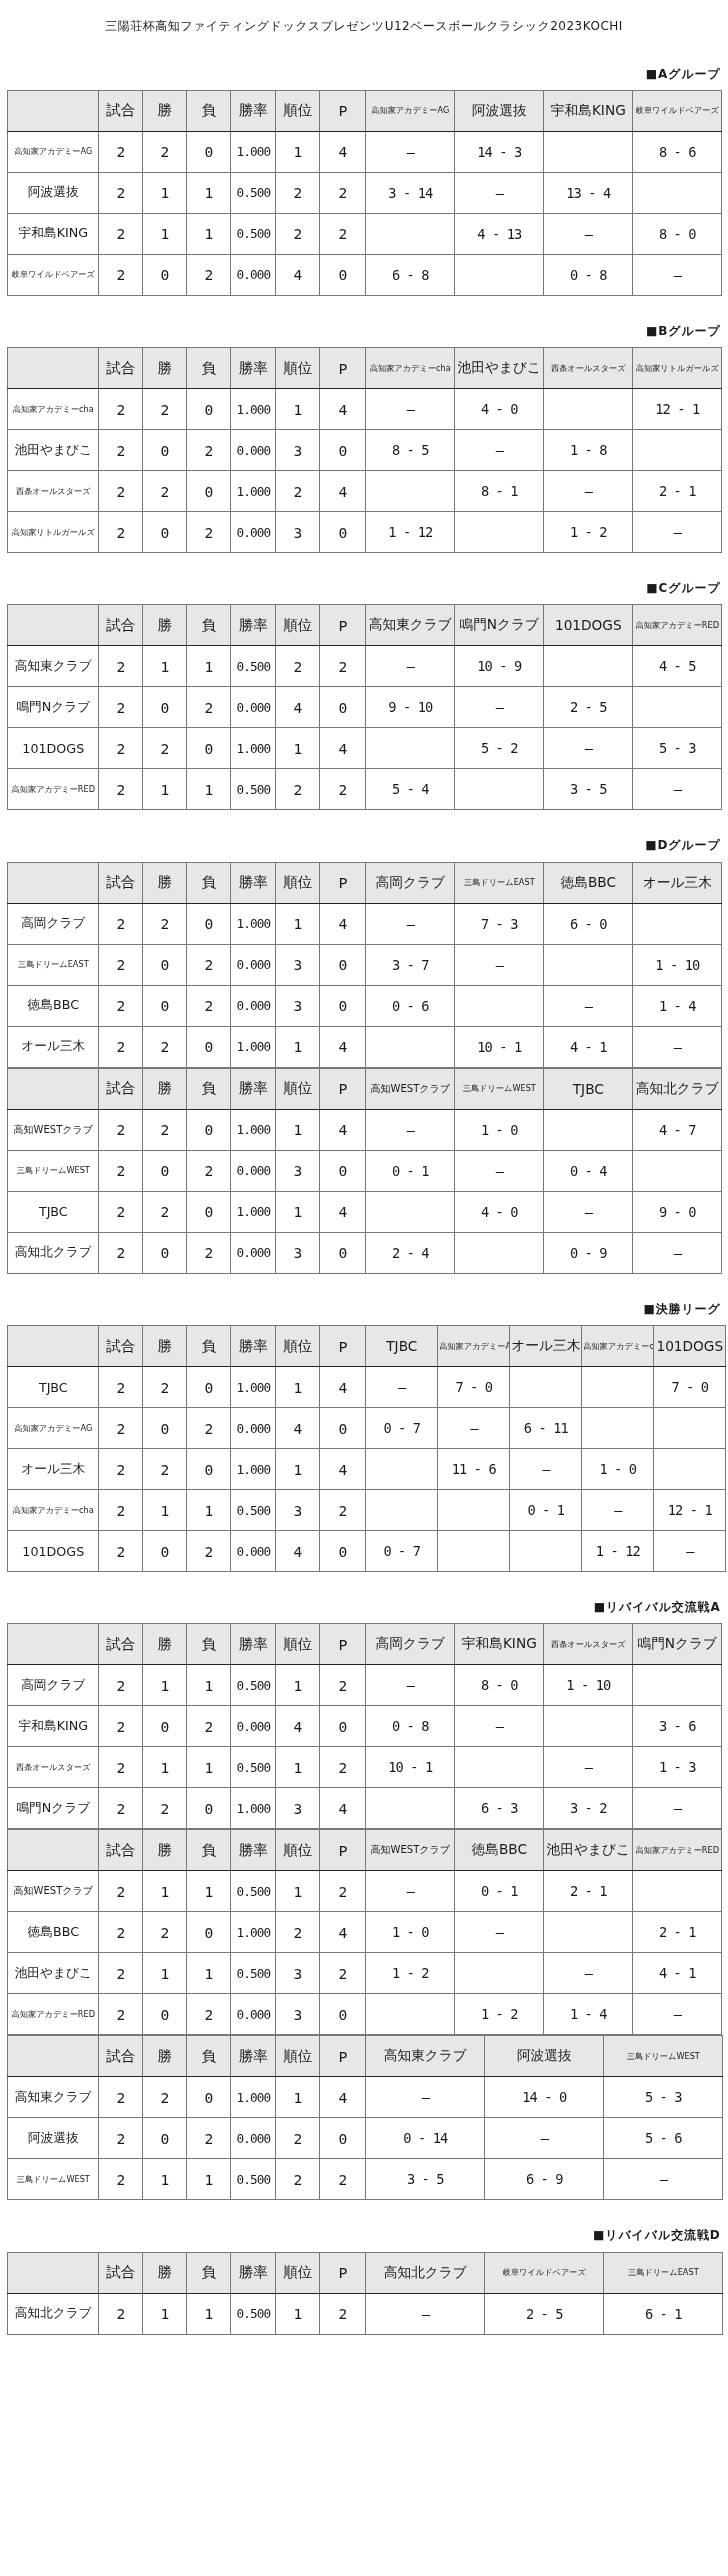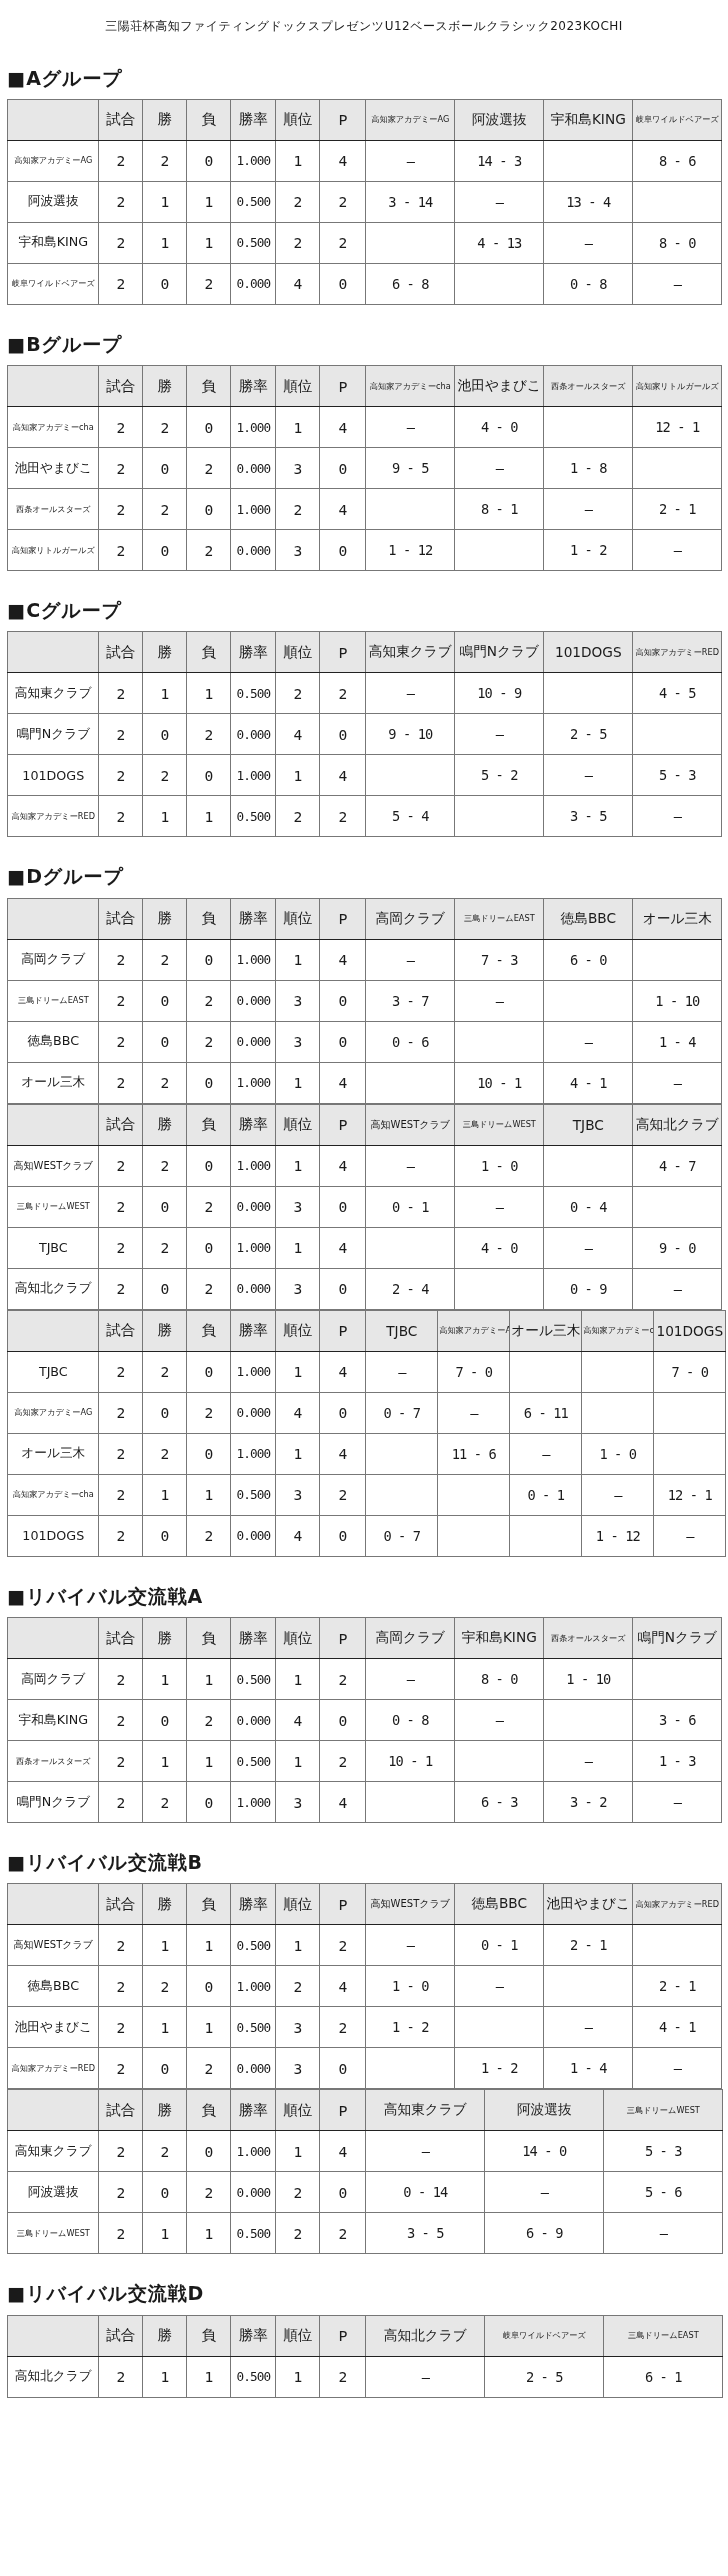--- a/index.html
+++ b/index.html
@@ -1,19 +1,19 @@
 <!DOCTYPE html>
 <html style="font-size:14.6px"><head>
 <meta charset="utf-8">
 <style>
   html,body{margin:0;padding:0;background:#fff;}
   body{width:728px;font-family:"DejaVu Sans","Liberation Sans",sans-serif;color:#1a1a1a;}
   .page-title{text-align:center;font-size:12px;font-weight:500;padding:18px 9px 3.6px 9px;letter-spacing:0.5px;}
   .sections{padding:0 7.3px;}
-  .group-heading{font-size:19px;font-weight:bold;margin:27px 0 7.3px 0;letter-spacing:0.9px;}
+  .group-heading{font-size:12px;font-weight:bold;margin:27px 0 7.3px 0;letter-spacing:0.9px;text-align:right;}
   table.standings{border-collapse:collapse;table-layout:fixed;width:714px;border:1.8px solid #222;}
   table.standings th,table.standings td{
     border:0.9px solid #777;height:41px;text-align:center;vertical-align:middle;
     overflow:hidden;white-space:nowrap;padding:0 0.9px;box-sizing:border-box;
   }
   table.standings thead th{background:#e7e7e7;border-bottom:1.8px solid #222;font-weight:normal;}
   th.stat-h{font-size:14.6px;}
   th.opp-h{font-size:13.7px;}
   td.team{font-size:12.7px;}
   .fs-sm{font-size:10px !important;}
@@ -161,21 +161,21 @@
             <td class="result">12 - 1</td>
           </tr>
           <tr>
             <td class="team">池田やまびこ</td>
             <td class="stat">2</td>
             <td class="stat">0</td>
             <td class="stat">2</td>
             <td class="stat rate">0.000</td>
             <td class="stat">3</td>
             <td class="stat">0</td>
-            <td class="result">9 - 5</td>
+            <td class="result">8 - 5</td>
             <td class="result">—</td>
             <td class="result">1 - 8</td>
             <td class="result"></td>
           </tr>
           <tr>
             <td class="team fs-xs">西条オールスターズ</td>
             <td class="stat">2</td>
             <td class="stat">2</td>
             <td class="stat">0</td>
             <td class="stat rate">1.000</td>
@@ -456,20 +456,21 @@
             <td class="stat">0</td>
             <td class="result">2 - 4</td>
             <td class="result"></td>
             <td class="result">0 - 9</td>
             <td class="result">—</td>
           </tr>
         </tbody>
       </table>
     </section>
     <section class="group">
+      <h2 class="group-heading">■決勝リーグ</h2>
       <table class="standings">
         <colgroup>
           <col style="width: 91px;">
           <col style="width: 44px;">
           <col style="width: 44px;">
           <col style="width: 44px;">
           <col style="width: 45px;">
           <col style="width: 44px;">
           <col style="width: 46px;">
           <col style="width: 72px;">
@@ -649,21 +650,20 @@
             <td class="stat">4</td>
             <td class="result"></td>
             <td class="result">6 - 3</td>
             <td class="result">3 - 2</td>
             <td class="result">—</td>
           </tr>
         </tbody>
       </table>
     </section>
     <section class="group">
-      <h2 class="group-heading">■リバイバル交流戦B</h2>
       <table class="standings">
         <colgroup>
           <col style="width: 91px;">
           <col style="width: 44px;">
           <col style="width: 44px;">
           <col style="width: 44px;">
           <col style="width: 45px;">
           <col style="width: 44px;">
           <col style="width: 46px;">
           <col style="width: 89px;">

